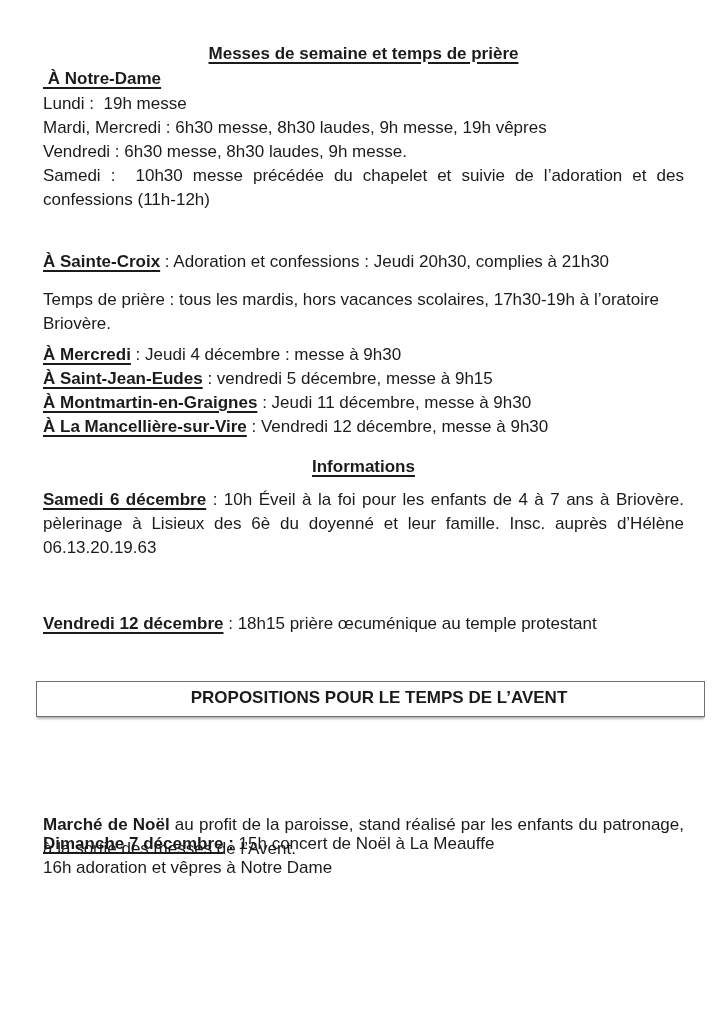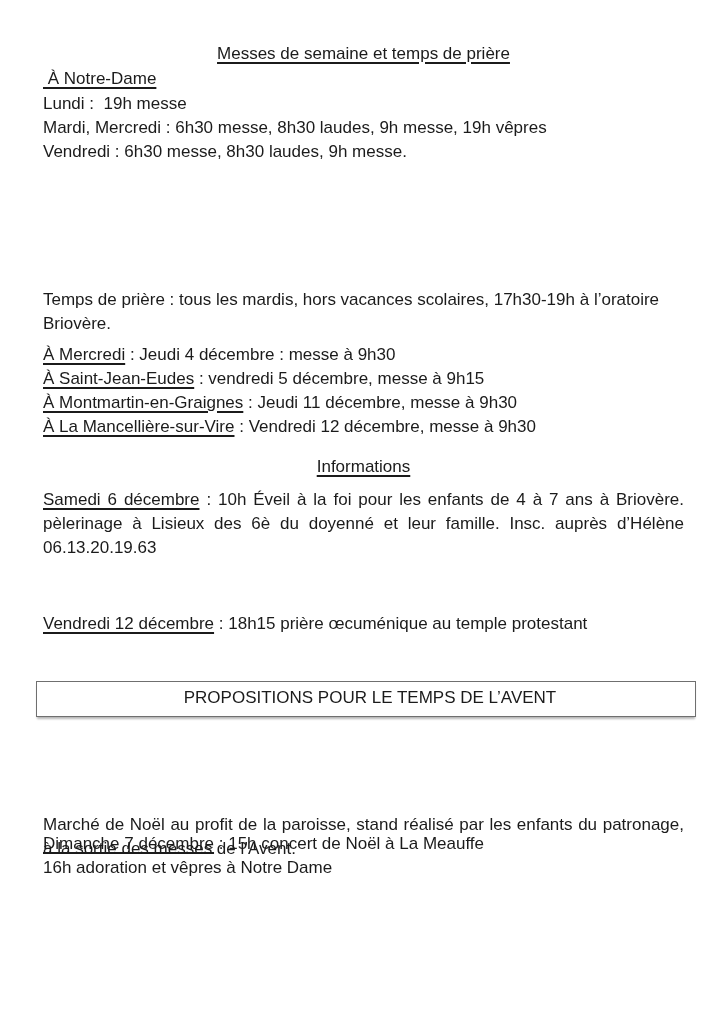--- a/index.html
+++ b/index.html
@@ -10,29 +10,29 @@
     background: #ffffff;
     font-family: "Liberation Sans", sans-serif;
     font-size: 17px;
     line-height: 24px;
     color: #1b1b1b;
     overflow: hidden;
   }
   .blk { position: absolute; left: 43px; width: 641px; }
   .center { text-align: center; }
   .just { text-align: justify; text-align-last: left; }
-  .b { font-weight: 400; }
+  .b { font-weight: 700; }
   .u { text-decoration: underline; text-underline-offset: 3px; text-decoration-thickness: 1.5px; }
   .box {
     position: absolute;
     left: 36px;
     width: 650px;
     border: 1px solid #6f6f6f;
     box-shadow: 0 3px 2px -1px #b7b7b7;
-    padding: 4px 0 6px 8px;
+    padding: 4px 0 6px 17px;
     text-align: center;
     background: #ffffff;
   }
 </style>
 </head>
 <body>
 
 <div class="page">
 
   <div class="blk center" style="top:42px">
@@ -40,22 +40,26 @@
   </div>
 
   <div class="blk" style="top:67px">
     <span class="b u">&nbsp;À Notre-Dame</span>
   </div>
 
   <div class="blk" style="top:92px">
     <div>Lundi :&nbsp; 19h messe</div>
     <div>Mardi, Mercredi : 6h30 messe, 8h30 laudes, 9h messe, 19h vêpres</div>
     <div>Vendredi : 6h30 messe, 8h30 laudes, 9h messe.</div>
+    <div class="just">Samedi :&nbsp; 10h30 messe précédée du chapelet et suivie de l’adoration et des confessions (11h-12h)</div>
   </div>
 
+  <div class="blk" style="top:250px">
+    <span class="b u">À Sainte-Croix</span><span> : Adoration et confessions : Jeudi 20h30, complies à 21h30</span>
+  </div>
 
   <div class="blk" style="top:288px">Temps de prière : tous les mardis, hors vacances scolaires, 17h30-19h à l’oratoire Briovère.</div>
 
   <div class="blk" style="top:343px">
     <div>
       <span class="b u">À Mercredi</span><span> : Jeudi 4 décembre : messe à 9h30</span>
     </div>
     <div>
       <span class="b u">À Saint-Jean-Eudes</span><span> : vendredi 5 décembre, messe à 9h15</span>
     </div>

